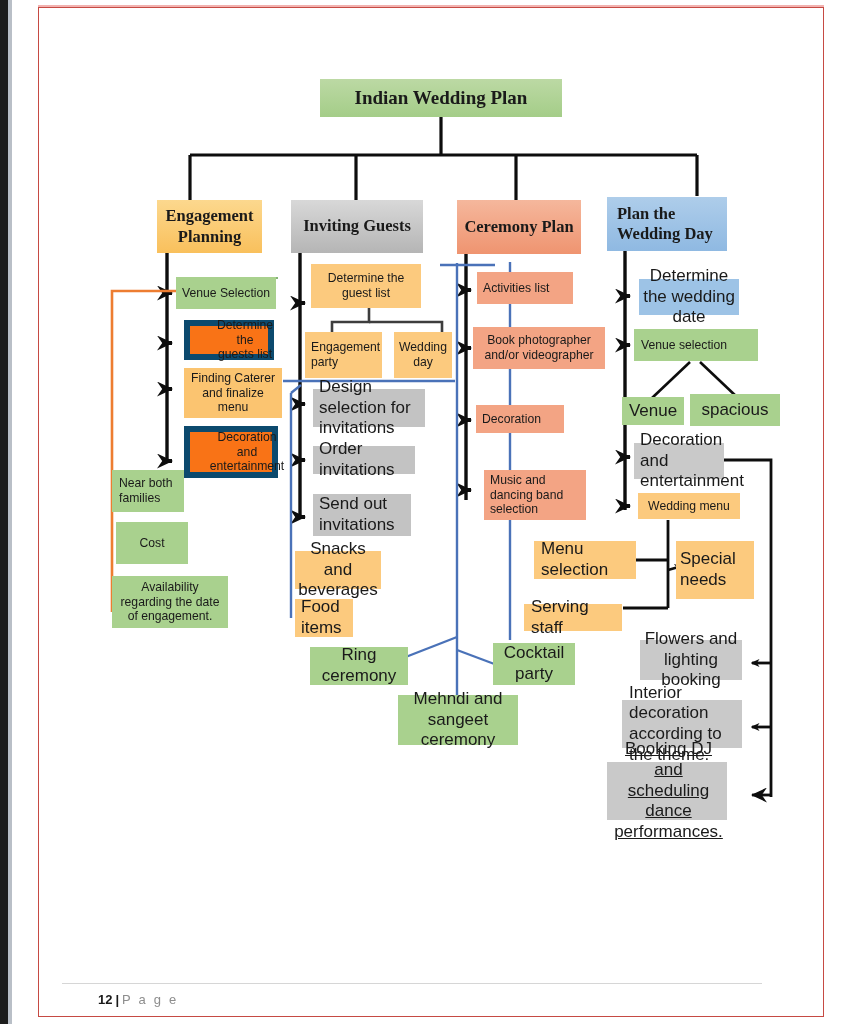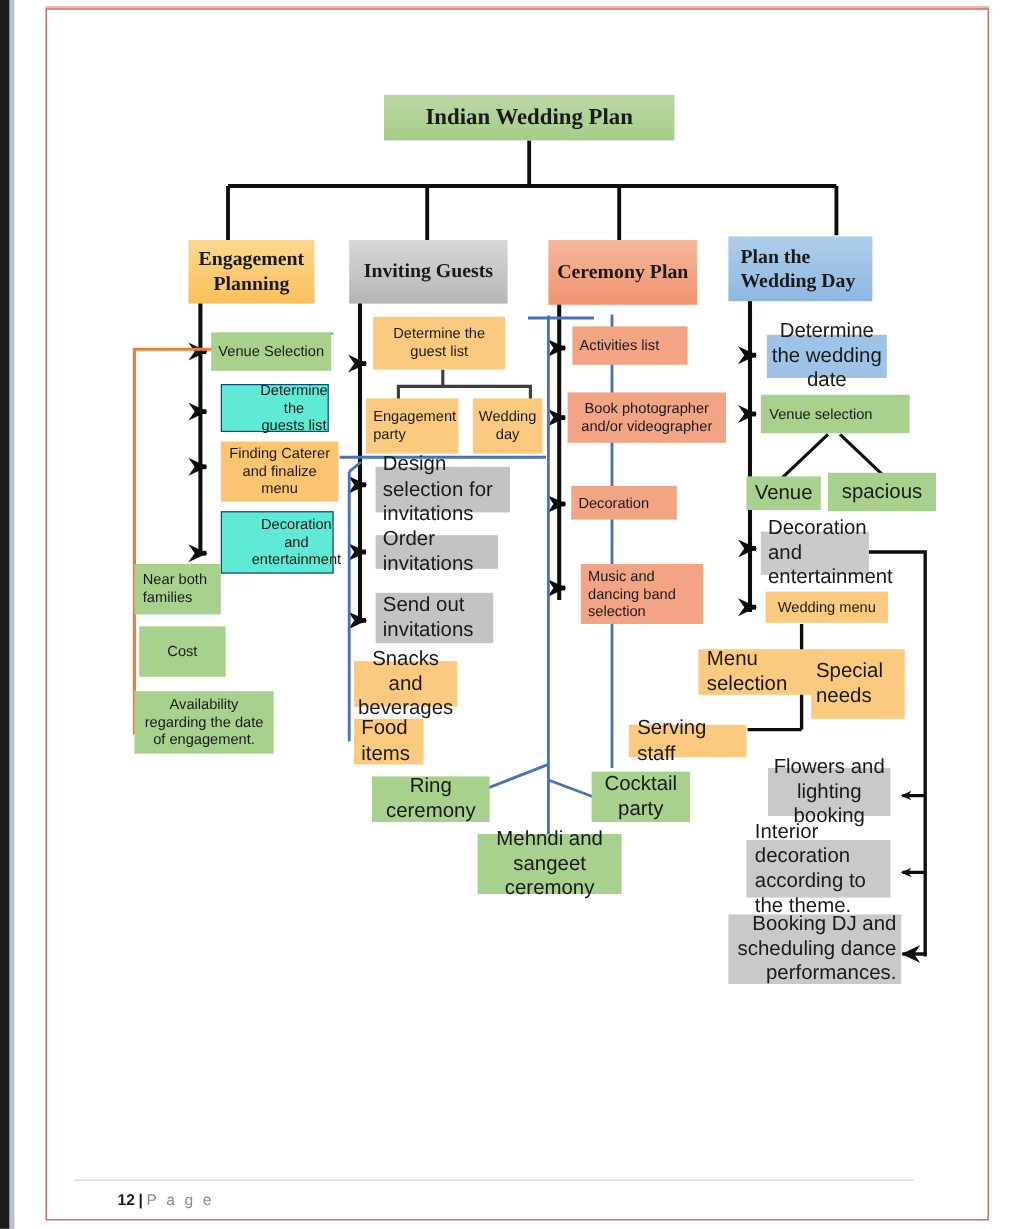--- a/index.html
+++ b/index.html
@@ -51,21 +51,21 @@
     font-size:16.5px;
   }
   .title-node{
     font-family:"Liberation Serif", serif;
     font-weight:bold;font-size:19px;
   }
   .small{font-size:12.2px;}
   .tiny{font-size:17px;}
 
   .c-green{background:#a9d18e;}
-  .c-greenline{background:#5eead4;border:1px solid #0c4a6e;padding-left:36px;}
+  .c-greenline{background:#f97316;border:6px solid #0c4a6e;padding-left:36px;}
   .c-orange{background:#fbc470;}
   .c-orange2{background:#fcca7e;}
   .c-gray{background:#c3c3c3;}
   .c-graylt{background:#c9c9c9;}
   .c-peach{background:#f3a484;}
   .c-blue{background:#9dc3e6;}
   .c-grad-gray{background:linear-gradient(to bottom,#d8d8d8,#b5b5b5);}
   .c-grad-green{background:linear-gradient(to bottom,#bcd9a4,#a4cd88);}
   .c-grad-orange{background:linear-gradient(to bottom,#fcd88e,#f9c05c);}
   .c-grad-peach{background:linear-gradient(to bottom,#f5b79c,#ef9470);text-align:center;}
@@ -235,27 +235,27 @@
     <div class="node tiny c-green" style="left:493px;top:643px;width:82px;height:42px;">Cocktail party</div>
 
     <div class="node tiny c-blue" style="left:639px;top:279px;width:100px;height:36px;">Determine the wedding date</div>
     <div class="node small c-green" style="left:634px;top:329px;width:124px;height:32px;justify-content:flex-start;text-align:left;padding-left:7px;">Venue selection</div>
     <div class="node tiny c-green" style="left:622px;top:397px;width:62px;height:28px;">Venue</div>
     <div class="node tiny c-green" style="left:690px;top:394px;width:90px;height:32px;">spacious</div>
 
     <div class="node tiny c-graylt" style="left:634px;top:443px;width:90px;height:36px;justify-content:flex-start;text-align:left;padding-left:6px;">Decoration and entertainment</div>
     <div class="node small c-orange2" style="left:638px;top:493px;width:102px;height:26px;">Wedding menu</div>
 
-    <div class="node tiny c-orange2" style="left:534px;top:541px;width:102px;height:38px;justify-content:flex-start;text-align:left;padding-left:7px;margin-left:48px;">Menu selection</div>
+    <div class="node tiny c-orange2" style="left:534px;top:541px;width:102px;height:38px;justify-content:flex-start;text-align:left;padding-left:7px;">Menu selection</div>
     <div class="node tiny c-orange2" style="left:524px;top:604px;width:98px;height:27px;justify-content:flex-start;text-align:left;padding-left:7px;">Serving staff</div>
     <div class="node tiny c-orange2" style="left:676px;top:541px;width:78px;height:58px;justify-content:flex-start;text-align:left;padding-left:4px;">Special needs</div>
 
     <div class="node tiny c-graylt" style="left:640px;top:640px;width:102px;height:40px;">Flowers and lighting booking</div>
     <div class="node tiny c-graylt" style="left:622px;top:700px;width:120px;height:48px;justify-content:flex-start;text-align:left;padding-left:7px;">Interior decoration according to the theme.</div>
-    <div class="node tiny c-graylt" style="left:607px;top:762px;width:144px;height:58px;justify-content:flex-start;text-align:right;padding-left:7px;">Booking DJ and scheduling dance performances.</div>
+    <div class="node tiny c-graylt" style="left:607px;top:762px;width:120px;height:58px;justify-content:flex-start;text-align:center;padding-left:7px;text-decoration:underline;">Booking DJ and scheduling dance performances.</div>
 
   </div>
 
   <div id="footer-rule"></div>
   <div id="footer-text">
     <span class="pg">12</span><span class="sep">|</span><span class="wd">P a g e</span>
   </div>
 
 </div>
 

